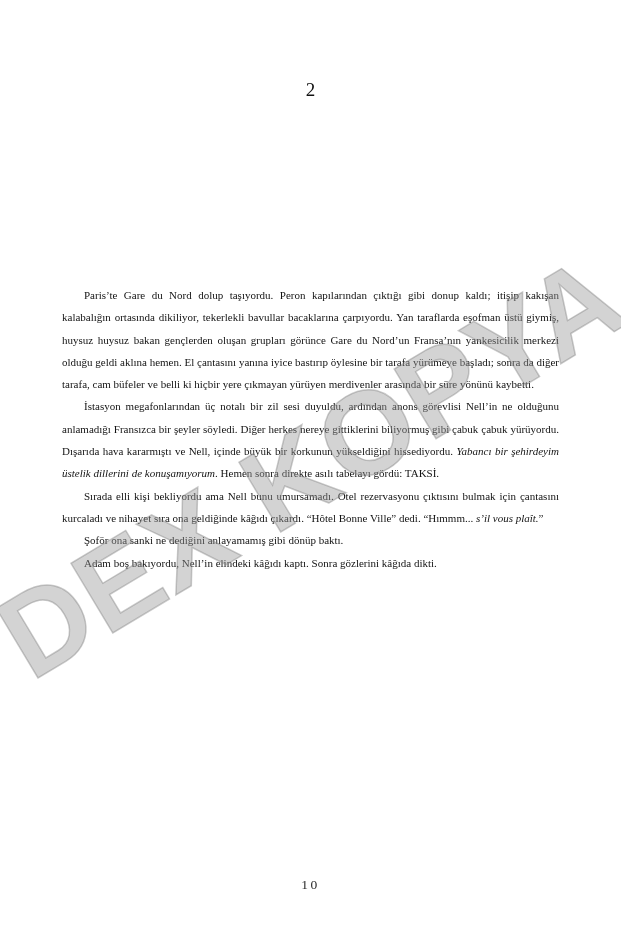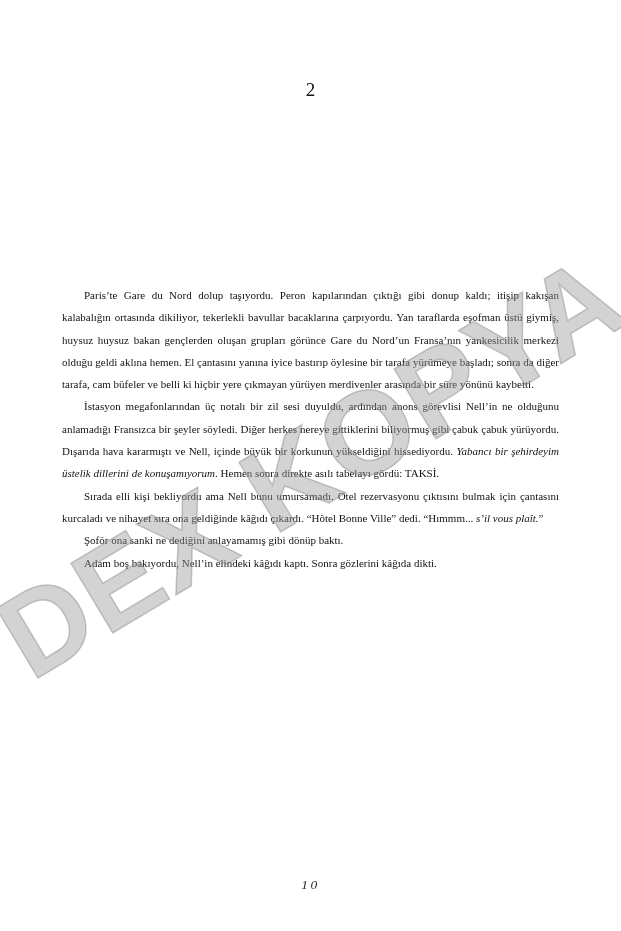--- a/index.html
+++ b/index.html
@@ -87,21 +87,20 @@
   .folio {
     position: absolute;
     left: 0;
     right: 0;
     top: 877px;
     text-align: center;
     font-size: 13.5px;
     letter-spacing: 2.5px;
     color: #2b2b2b;
     z-index: 2;
-    font-style: italic;
   }
 </style>
 </head>
 <body>
 
 <div class="page">
 
   <div class="chapter-number">2</div>
 
   <div class="body-text">

